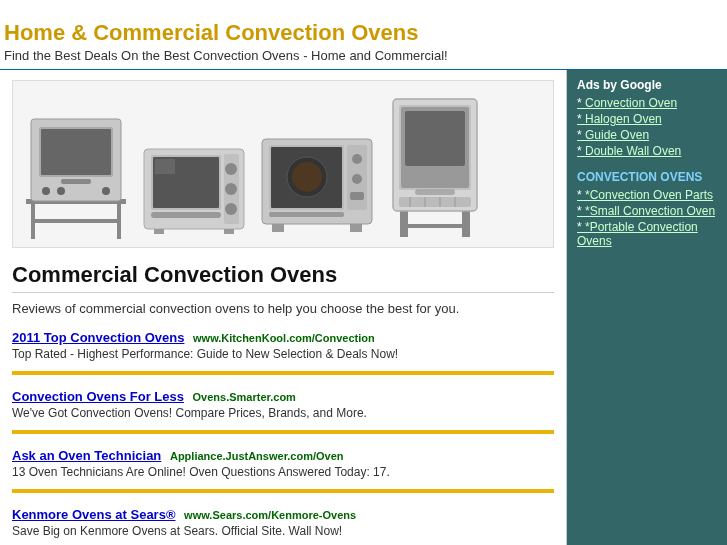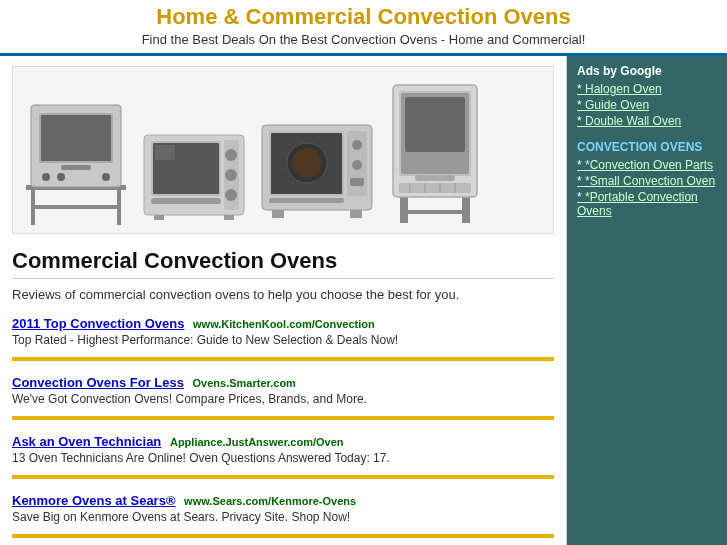--- a/index.html
+++ b/index.html
@@ -1,19 +1,19 @@
 <!DOCTYPE html>
 <html><head>
   <meta charset="utf-8">
   <style>
     * { margin: 0; padding: 0; box-sizing: border-box; }
     body { font-family: Arial, sans-serif; font-size: 13px; background: #fff; width: 727px; }
 
     
-    #header { text-align: center; padding: 4px 4px 4px; border-bottom: 3px solid #0369a1; }
+    #header { text-align: left; padding: 20px 4px 4px; border-bottom: 1px solid #0369a1; }
     #header h1 { color: #cc9900; font-size: 22px; font-weight: bold; }
     #header .subtitle { font-size: 13px; color: #333; margin: 2px 0; }
     #header .nav-links { font-size: 12px; margin-top: 3px; }
     #header .nav-links a { color: #0000cc; text-decoration: underline; font-size: 12px; }
     #header .nav-links span { color: #333; }
 
     
     #layout { display: flex; width: 727px; }
 
     
@@ -159,29 +159,30 @@
         <span class="ad-url">Appliance.JustAnswer.com/Oven</span>
       </div>
       <div class="ad-desc">13 Oven Technicians Are Online! Oven Questions Answered Today: 17.</div>
     </div>
 
     <div class="ad-block">
       <div class="ad-title">
         <a href="#">Kenmore Ovens at Sears®</a>
         <span class="ad-url">www.Sears.com/Kenmore-Ovens</span>
       </div>
-      <div class="ad-desc">Save Big on Kenmore Ovens at Sears. Privacy Site. Shop Now!</div>
+      <div class="ad-desc">Save Big on Kenmore Ovens at Sears. Official Site. Wall Now!</div>
     </div>
 
   </div>
 
   <div id="sidebar">
 
     <div class="sidebar-section">
       <div class="ads-title">Ads by Google</div>
+      <a href="#" class="ads-link">Convection Oven</a>
       <a href="#" class="ads-link">Halogen Oven</a>
       <a href="#" class="ads-link">Guide Oven</a>
       <a href="#" class="ads-link">Double Wall Oven</a>
     </div>
 
     <div class="sidebar-section">
       <div class="section-header">CONVECTION OVENS</div>
       <a href="#">*Convection Oven Parts</a>
       <a href="#">*Small Convection Oven</a>
       <a href="#">*Portable Convection Ovens</a>

